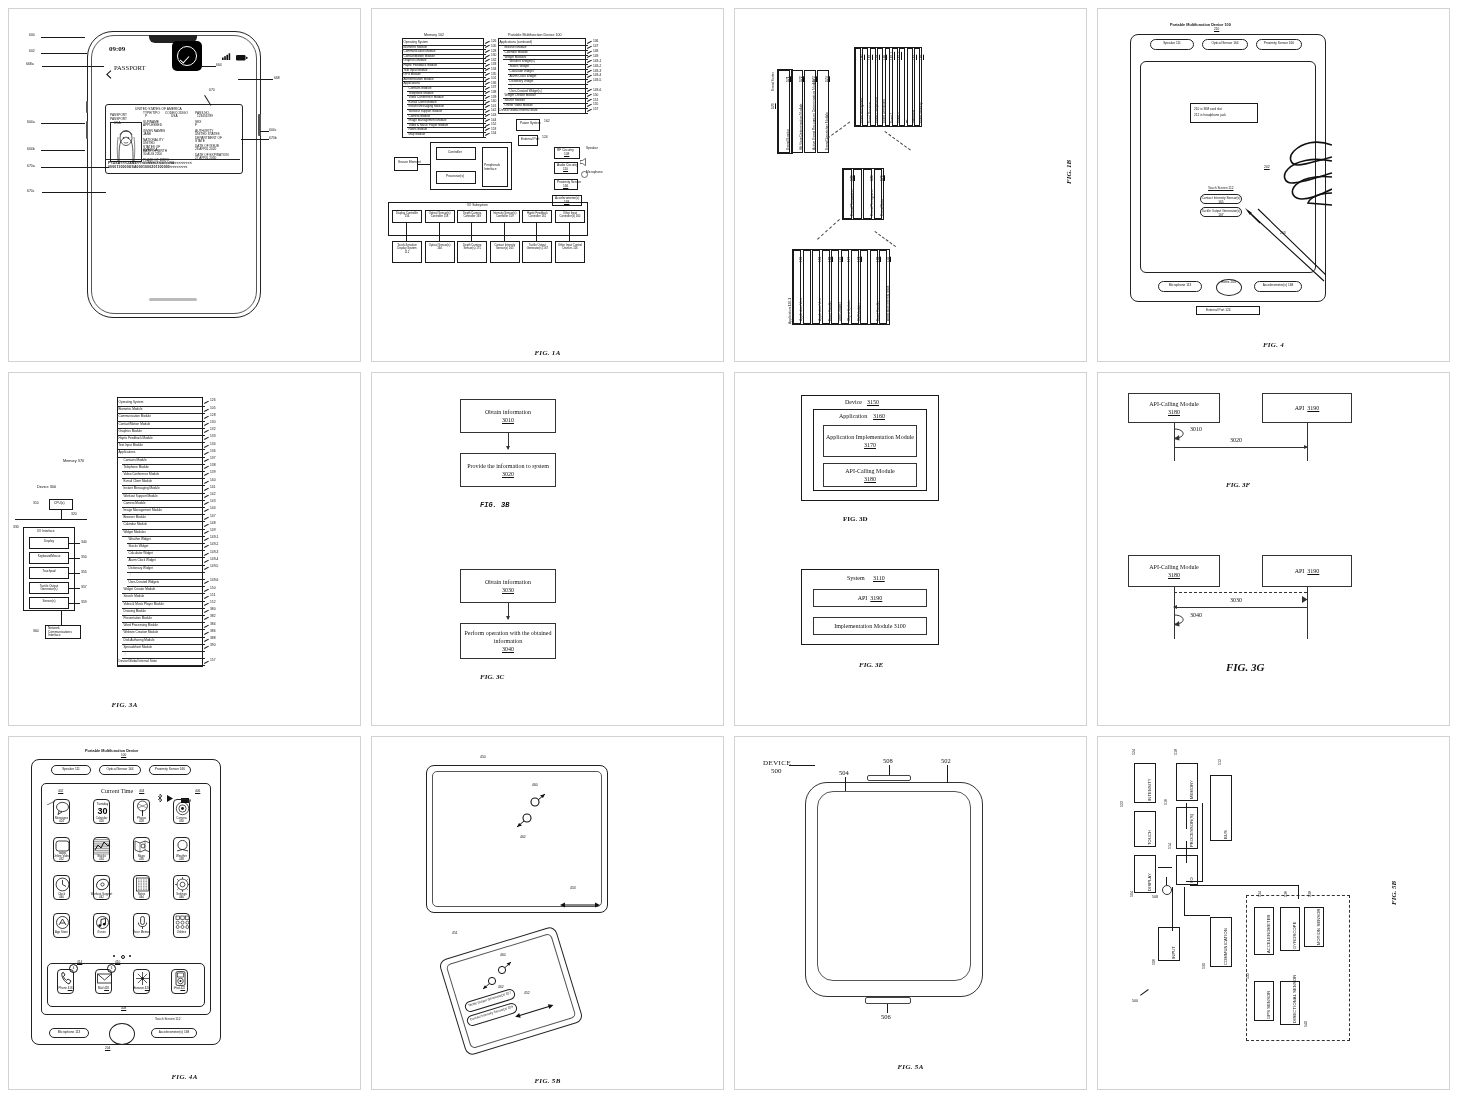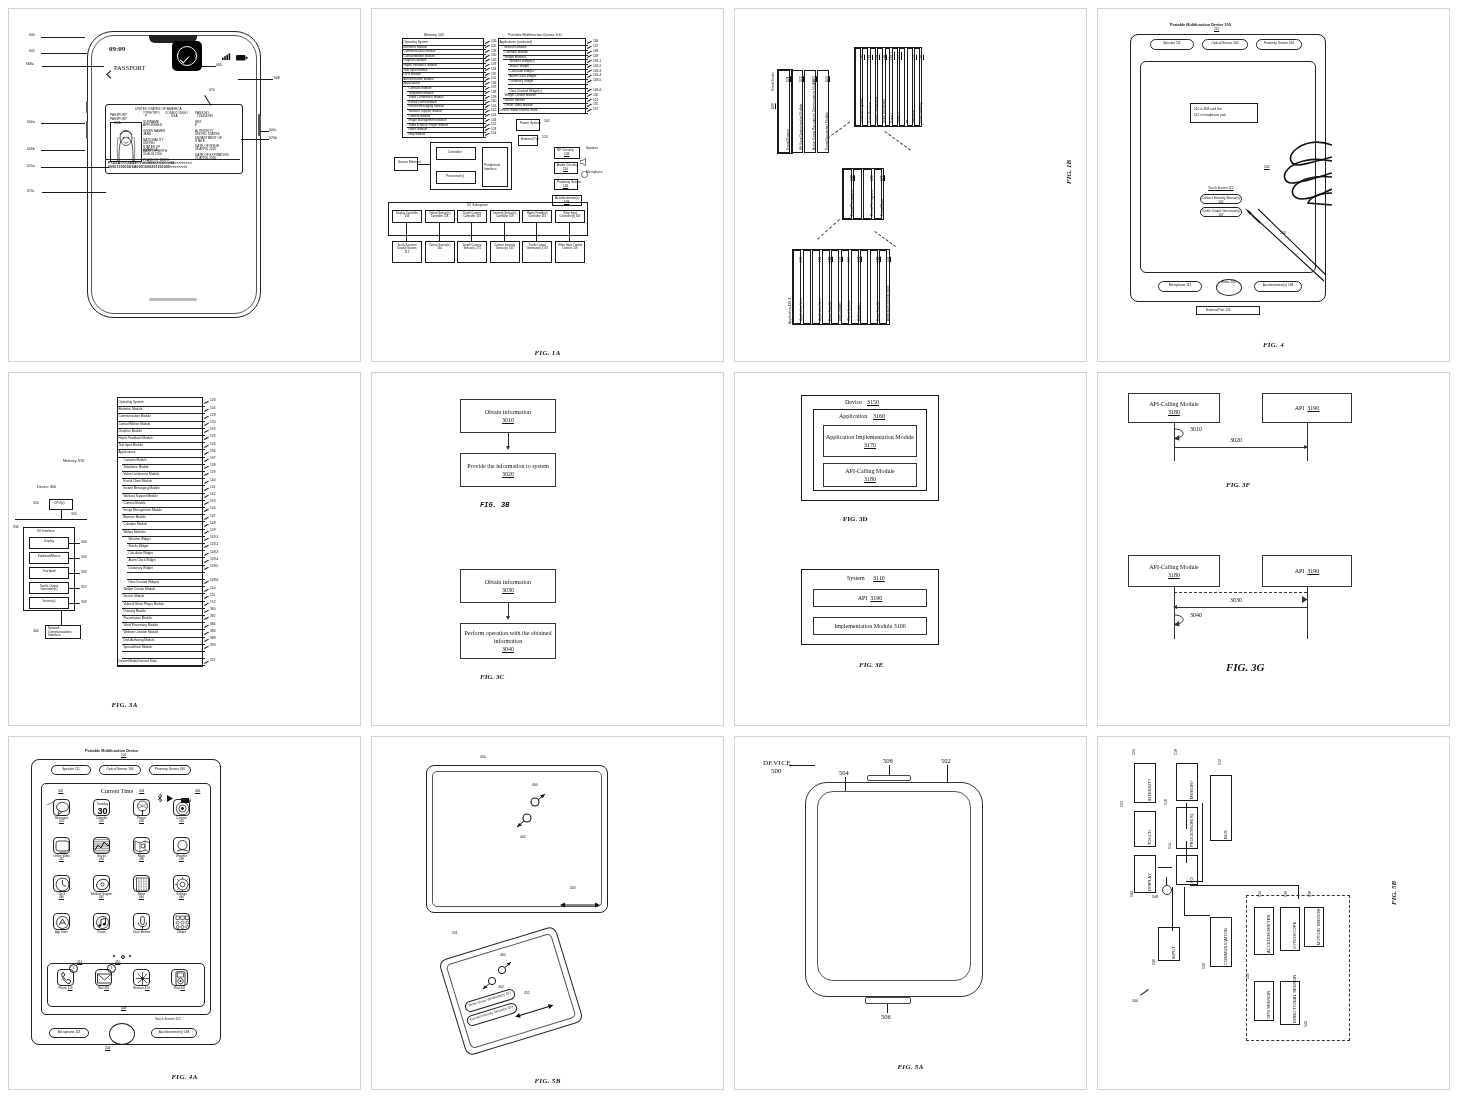--- a/index.html
+++ b/index.html
@@ -59,21 +59,21 @@
   .harrowL{position:absolute;height:1px;background:#333;}
   .harrowL:after{content:"";position:absolute;left:-1px;top:-2.4px;border-top:2.6px solid transparent;
                  border-bottom:2.6px solid transparent;border-right:4px solid #333;}
   .dashline{position:absolute;border-top:1px dashed #333;}
 
   
   .dev4{position:absolute;border:1.2px solid #222;border-radius:8px;box-sizing:border-box;}
   .pill{position:absolute;border:.8px solid #222;border-radius:6px;box-sizing:border-box;
         font-size:3.2px;font-family:"Liberation Sans",sans-serif;text-align:center;
         line-height:4.4px;padding-top:1px;}
-  .appicon{position:absolute;width:17px;height:17px;border:.9px solid #222;border-radius:4px;
+  .appicon{position:absolute;width:17px;height:25px;border:.9px solid #222;border-radius:4px;
            box-sizing:border-box;overflow:hidden;}
   .appname{position:absolute;width:26px;text-align:center;font-size:2.9px;
            font-family:"Liberation Sans",sans-serif;line-height:3.4px;}
   .dock{position:absolute;border:.9px solid #222;border-radius:5px;box-sizing:border-box;}
 
   
   .d5out{position:absolute;border:1.3px solid #333;border-radius:22px;box-sizing:border-box;}
   .d5in{position:absolute;border:1px solid #555;border-radius:16px;box-sizing:border-box;}
   .d5tab{position:absolute;border:1px solid #444;box-sizing:border-box;border-radius:2px;}
   .dotline{position:absolute;border-top:.7px dashed #444;}

